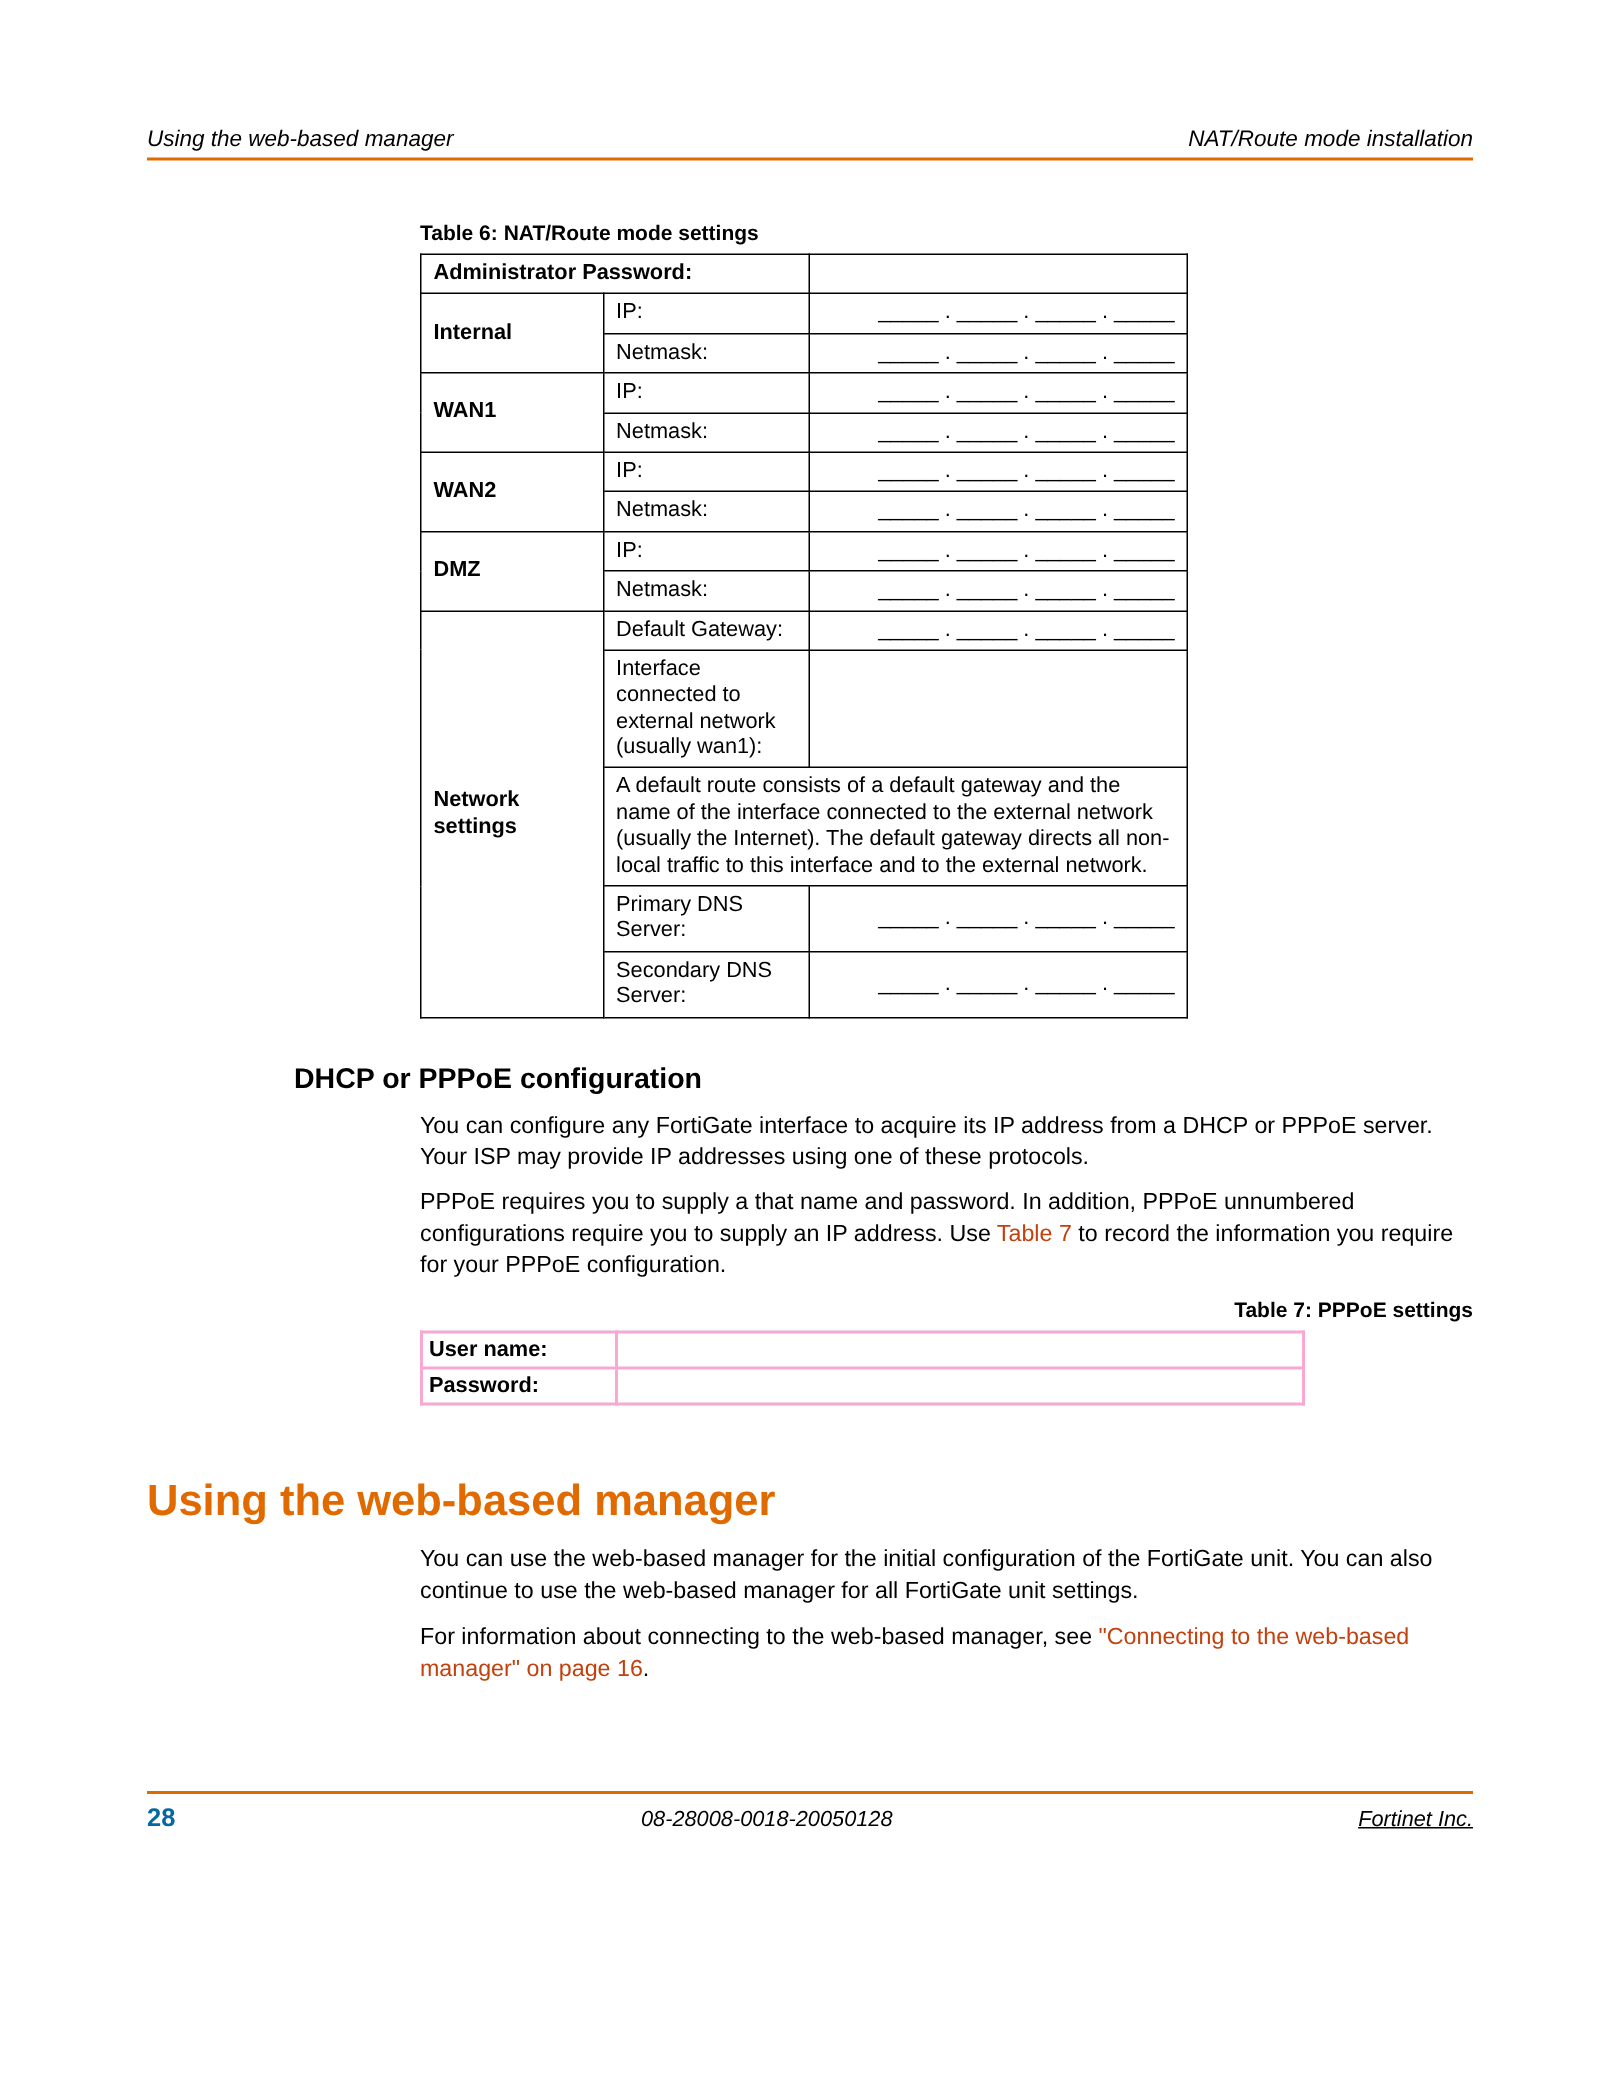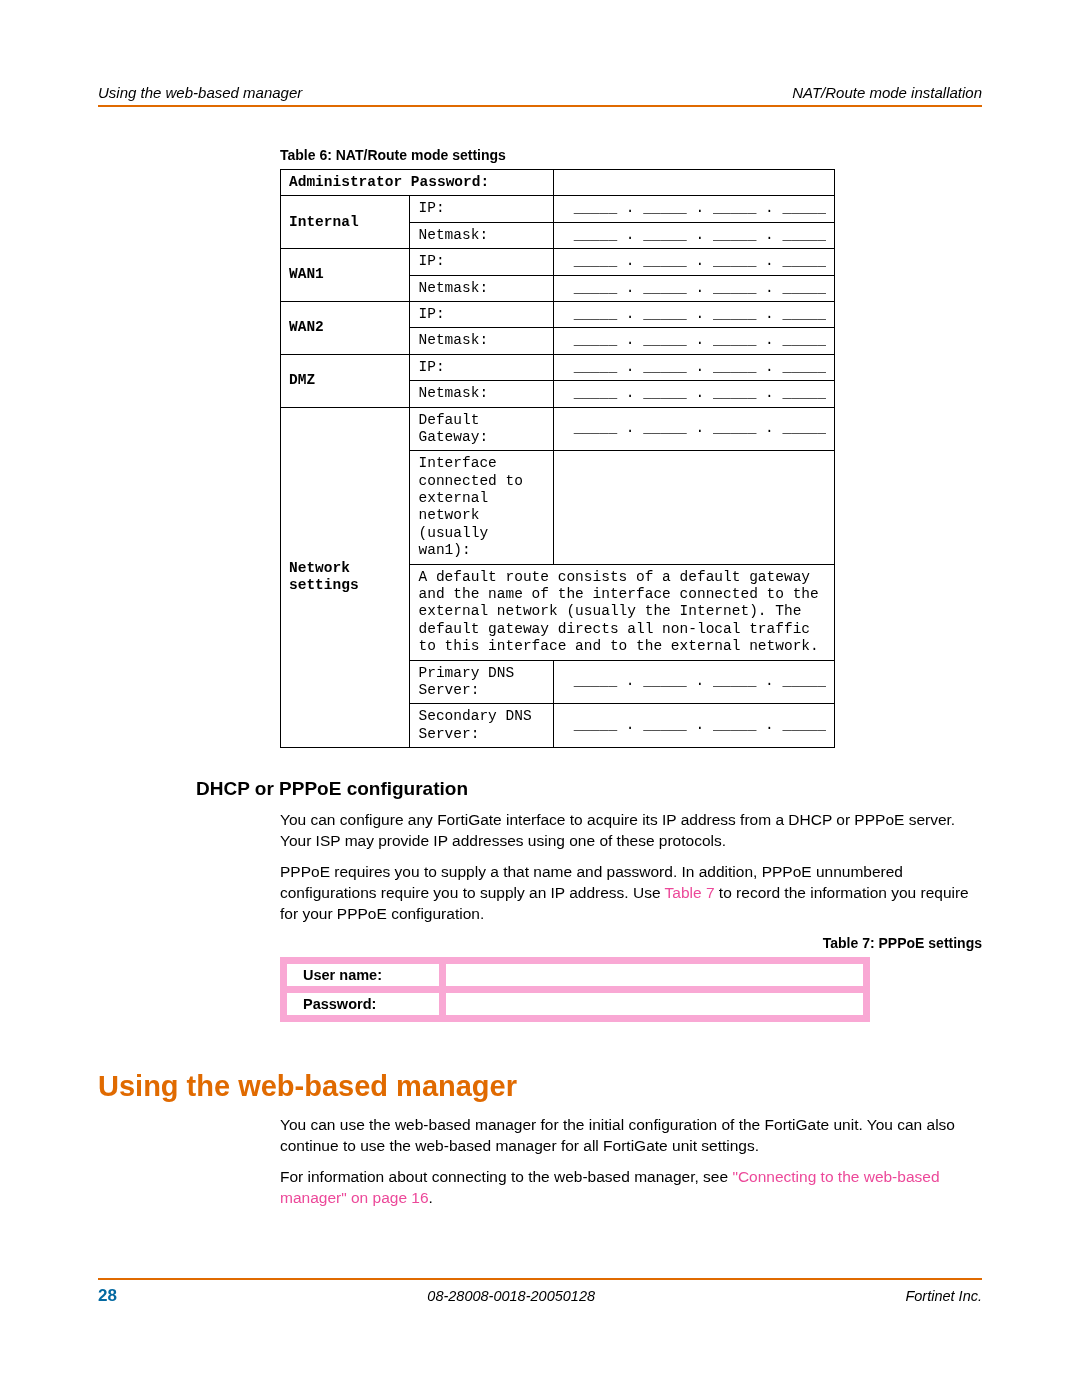--- a/index.html
+++ b/index.html
@@ -28,22 +28,21 @@
   }
   .table-caption {
     font-weight: bold;
     font-size: 14px;
     margin-left: 182px;
     margin-bottom: 6px;
   }
   table.settings {
     border-collapse: collapse;
     margin-left: 182px;
-    width: 555px;
-    font-family: Liberation Mono, monospace;
+    width: 512px;
   }
   table.settings td {
     border: 1px solid #000;
     padding: 4px 8px;
     font-size: 14.5px;
     vertical-align: middle;
     line-height: 1.2;
   }
   .bold { font-weight: bold; }
   .ip-blank {
@@ -59,30 +58,30 @@
   h3.section-h {
     font-size: 19px;
     font-weight: bold;
     margin: 30px 0 10px 98px;
   }
   .body-para {
     margin: 10px 0 10px 182px;
     line-height: 1.35;
     font-size: 15.5px;
   }
-  a.link { color: #ec4899; text-decoration: none; }
+  a.link { color: #c2410c; text-decoration: none; }
 
   table.pppoe {
     border-collapse: collapse;
     margin-left: 182px;
     width: 590px;
   }
   table.pppoe td {
-    border: 7px solid #f9a8d4;
-    padding: 3px 16px;
+    border: 2px solid #f9a8d4;
+    padding: 3px 4px;
     font-size: 14.5px;
   }
   .pppoe-label { width: 120px; font-weight: bold; }
 
   h2.main-h {
     color: #e06a00;
     font-size: 29px;
     font-weight: bold;
     margin: 48px 0 12px 0;
   }
@@ -97,21 +96,21 @@
     justify-content: space-between;
     align-items: baseline;
     font-size: 14.5px;
   }
   .page-num {
     color: #0369a1;
     font-weight: bold;
     font-size: 17px;
   }
   .footer-center { font-style: italic; }
-  .footer-right { font-style: italic; }
+  .footer-right { font-style: italic; text-decoration: underline; }
   .note-block { font-size: 14.5px; line-height: 1.25; }
 </style>
 </head>
 <body>
 
 <div class="page">
 
   <div class="header-row">
     <span>Using the web-based manager</span>
     <span>NAT/Route mode installation</span>

